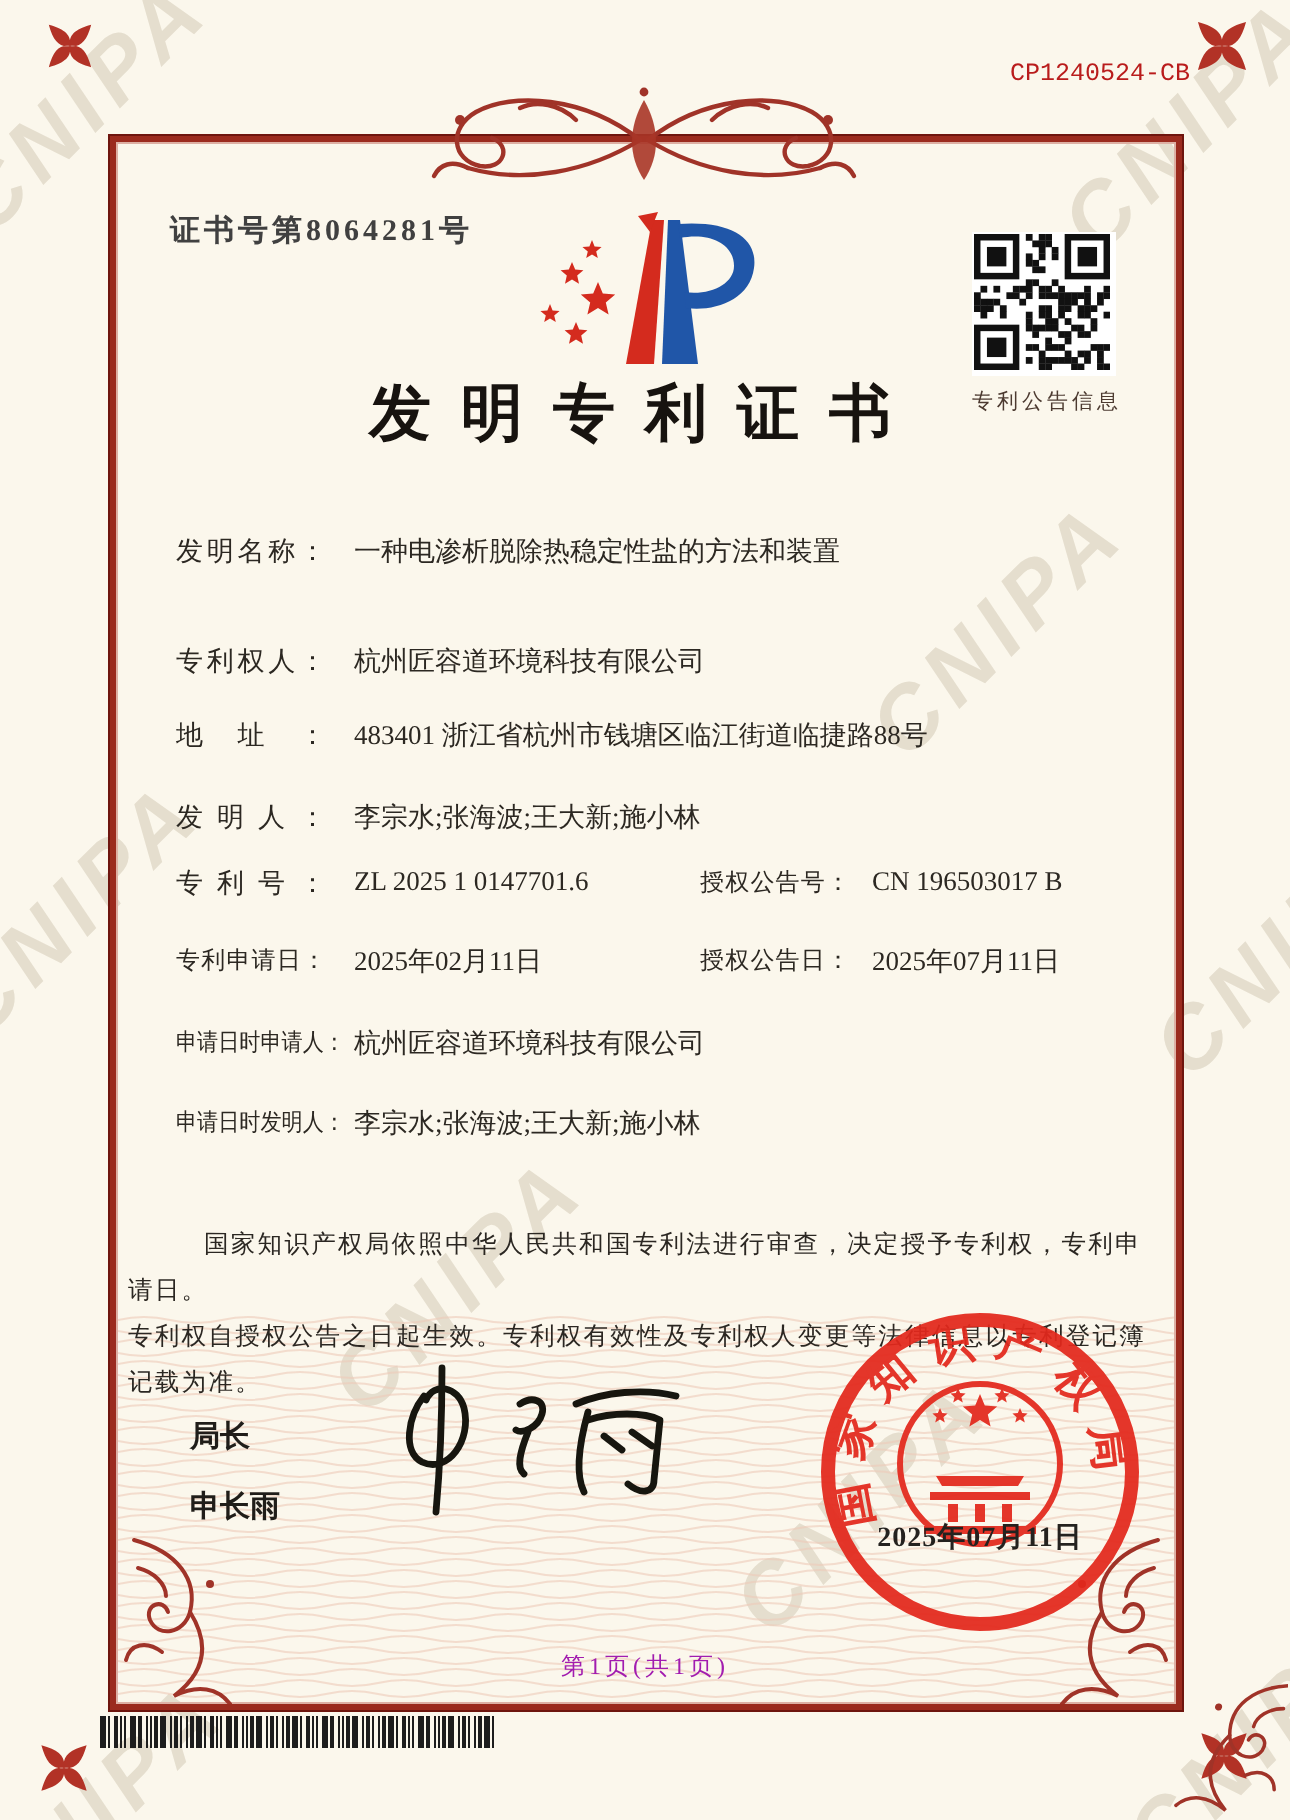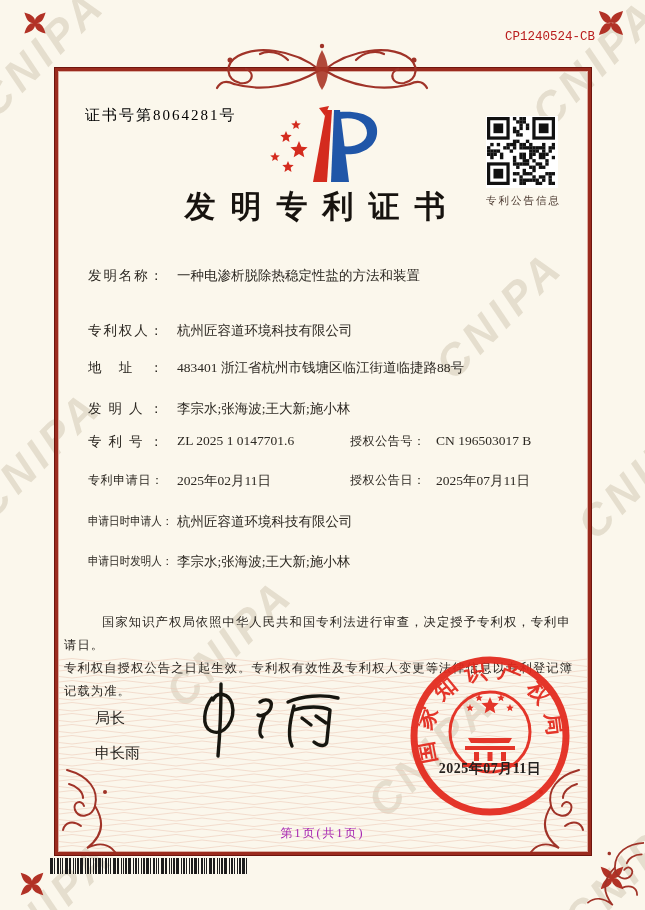--- a/index.html
+++ b/index.html
@@ -17,21 +17,21 @@
          box-shadow:inset 0 0 0 1px #ddb0a4;}
 
   .deco{position:absolute;z-index:3;}
 
   
   .waves{position:absolute;left:59px;top:657px;z-index:1;}
 
   
   .doc-code{position:absolute;top:30px;right:50px;z-index:4;
             font-family:"Liberation Mono","DejaVu Sans Mono",monospace;font-size:12.5px;color:#b91c1c;}
-  .cert-no{position:absolute;left:85px;top:106px;z-index:4;font-size:15px;letter-spacing:2px;color:#000000;}
+  .cert-no{position:absolute;left:85px;top:106px;z-index:4;font-size:15px;letter-spacing:2px;color:#404040;font-weight:bold;}
   .logo{position:absolute;left:263px;top:104px;z-index:4;}
   .qr-wrap{position:absolute;left:486px;top:116px;width:72px;z-index:4;text-align:left;}
   .qr-box{width:70px;height:70px;background:#fff;padding:1px;margin:0 auto;}
   .qr-caption{margin-top:6px;font-size:10.5px;letter-spacing:2px;color:#4c3a30;white-space:nowrap;}
   .title{position:absolute;left:0;top:186px;width:645px;z-index:4;text-align:center;
          font-size:31px;font-weight:700;letter-spacing:15px;box-sizing:border-box;color:#17130f;}
 
   
   .fields{position:absolute;left:88px;top:267px;width:470px;z-index:4;font-size:13.5px;color:#2c2822;}
   .row{position:absolute;left:0;height:20px;white-space:nowrap;}
@@ -41,21 +41,21 @@
            text-align:left;text-align-last:left;white-space:nowrap;}
   .val{position:absolute;left:89px;top:0;white-space:nowrap;}
   .c2l{position:absolute;left:262px;top:0;}
   .c2v{position:absolute;left:348px;top:0;white-space:nowrap;}
 
   .statement{position:absolute;left:64px;top:611px;width:517px;z-index:4;
              font-size:12.3px;letter-spacing:1.1px;line-height:23px;color:#2b2722;}
   .statement .l1{text-indent:38px;}
 
   .officer{position:absolute;left:95px;top:709px;z-index:4;
-           font-family:"Liberation Sans","DejaVu Sans",sans-serif;font-size:15px;font-weight:400;color:#201d19;}
+           font-family:"Liberation Sans","DejaVu Sans",sans-serif;font-size:15px;font-weight:700;color:#201d19;}
   .officer .name{margin-top:16px;text-align:right;}
   .sig{position:absolute;left:190px;top:676px;z-index:5;}
 
   .seal{position:absolute;left:404px;top:650px;width:172px;height:172px;z-index:4;opacity:0.93;}
   .seal-date{position:absolute;left:0;top:110px;width:100%;text-align:center;z-index:5;
              font-size:14px;font-weight:600;color:#141210;letter-spacing:0.5px;}
 
   .footer-page{position:absolute;left:0;top:825px;width:645px;z-index:4;text-align:center;
                font-size:12px;letter-spacing:2px;color:#a21caf;}
   .barcode{position:absolute;left:50px;top:858px;z-index:4;}

